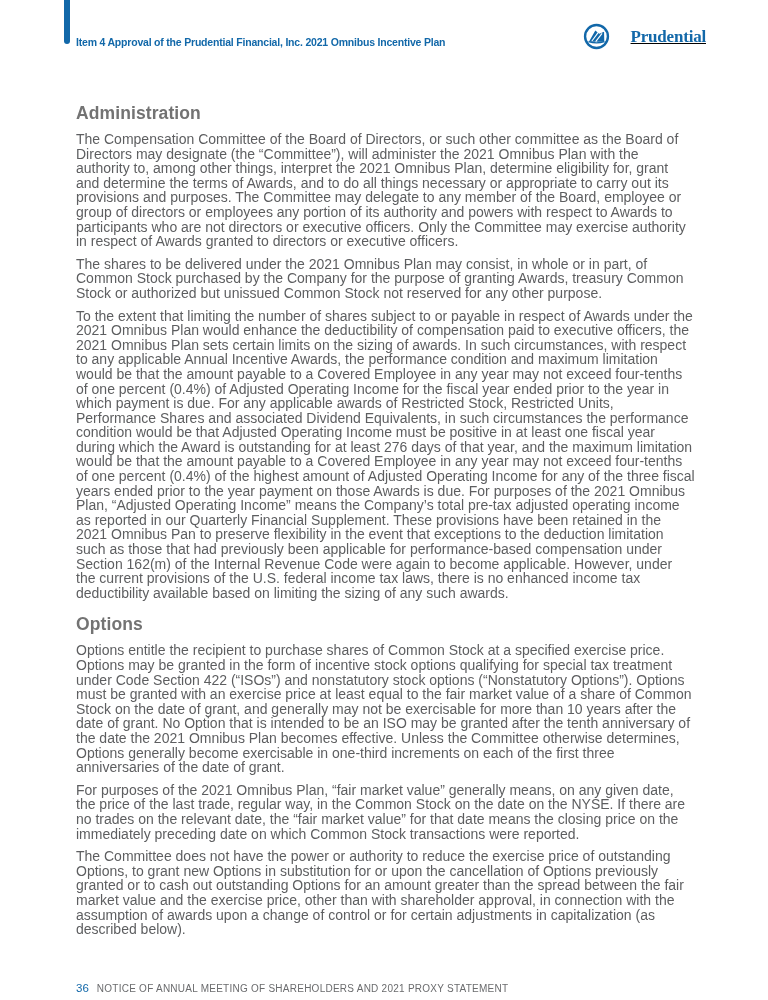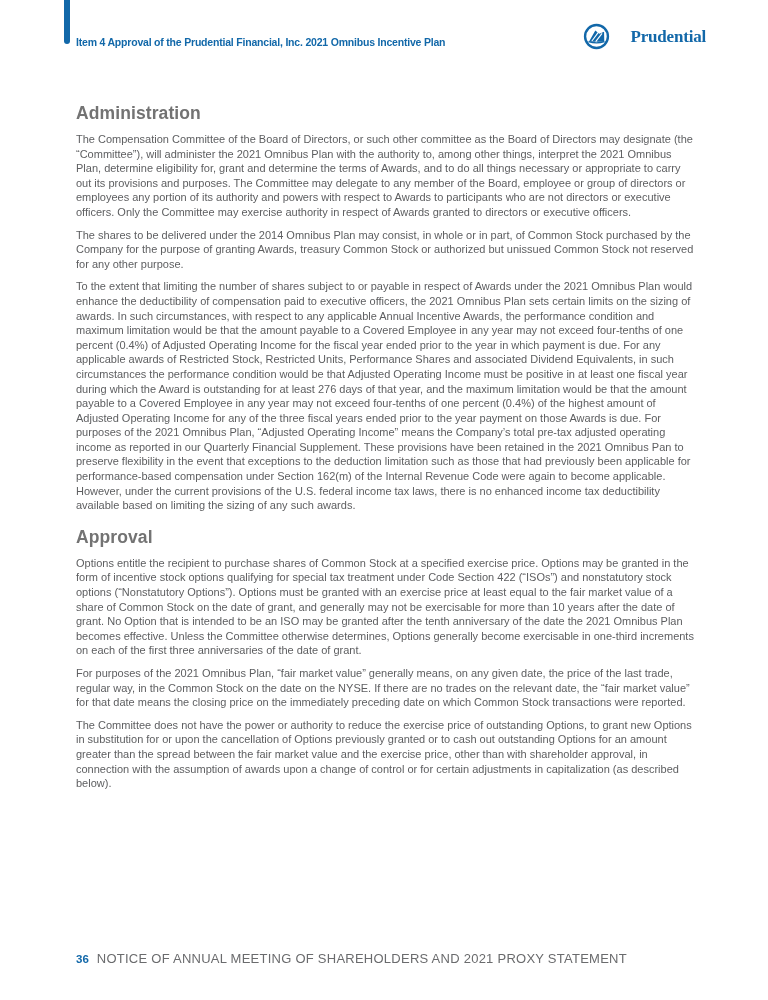--- a/index.html
+++ b/index.html
@@ -19,21 +19,21 @@
   }
   .header-title{
     position:absolute;left:76px;top:36px;
     font-size:10.5px;font-weight:bold;
     letter-spacing:-0.2px;
     color:#1268a9;
     white-space:nowrap;
   }
   .logo{
     position:absolute;top:23px;right:62px;
-    display:flex;align-items:center;gap:21px;
+    display:flex;align-items:center;gap:21px;text-decoration:underline;
   }
   .logo svg{display:block;}
   .brand{
     font-family:"Liberation Serif", serif;
     font-weight:bold;
     font-size:17px;
     color:#1268a9;
     letter-spacing:-0.2px;
   }
   
@@ -44,35 +44,35 @@
   .content h2{
     margin:14px 0 8px 0;
     font-size:17.5px;
     line-height:21px;
     color:#737373;
     letter-spacing:0.1px;
   }
   .content section:first-child h2{margin-top:0;}
   .content p{
     margin:0 0 8px 0;
-    font-size:11px;
+    font-size:14px;
     line-height:14.6px;
     color:#5d5e60;
     text-align:left;
   }
   
   .page-footer{
     position:absolute;left:76px;top:951px;
     display:flex;align-items:baseline;gap:8px;
   }
   .pageno{
-    font-size:11.5px;font-weight:bold;color:#1268a9;
+    font-size:11.5px;font-weight:normal;color:#1268a9;
   }
   .foottext{
-    font-size:13px;letter-spacing:0.25px;color:#6a6b6d;
+    font-size:10px;letter-spacing:0.25px;color:#6a6b6d;margin-top:32px;
   }
 </style>
 </head>
 <body>
 
 <div class="page">
 
   <header>
     <div class="accent-bar"></div>
     <div class="header-title">Item 4 Approval of the Prudential Financial, Inc. 2021 Omnibus Incentive Plan</div>
@@ -91,26 +91,26 @@
   </header>
 
   <main class="content">
 
     <section>
       <h2>Administration</h2>
       <p>The Compensation Committee of the Board of Directors, or such other committee as the Board of Directors may designate (the “Committee”), will administer the 2021 Omnibus Plan with the authority to, among other things, interpret the 2021 Omnibus Plan, determine eligibility for, grant and determine the terms of Awards, and to do all things necessary or appropriate to carry out its provisions and purposes. The Committee may delegate to any member of the Board, employee or group of directors or employees any portion of its authority and powers with respect to Awards to participants who are not directors or executive officers. Only the Committee may exercise authority in respect of Awards granted to directors or executive officers.</p>
     </section>
 
     <section>
-      <p>The shares to be delivered under the 2014 Omnibus Plan may consist, in whole or in part, of Common Stock purchased by the Company for the purpose of granting Awards, treasury Common Stock or authorized but unissued Common Stock not reserved for any other purpose.</p>
+      <p>The shares to be delivered under the 2021 Omnibus Plan may consist, in whole or in part, of Common Stock purchased by the Company for the purpose of granting Awards, treasury Common Stock or authorized but unissued Common Stock not reserved for any other purpose.</p>
       <p>To the extent that limiting the number of shares subject to or payable in respect of Awards under the 2021 Omnibus Plan would enhance the deductibility of compensation paid to executive officers, the 2021 Omnibus Plan sets certain limits on the sizing of awards. In such circumstances, with respect to any applicable Annual Incentive Awards, the performance condition and maximum limitation would be that the amount payable to a Covered Employee in any year may not exceed four-tenths of one percent (0.4%) of Adjusted Operating Income for the fiscal year ended prior to the year in which payment is due. For any applicable awards of Restricted Stock, Restricted Units, Performance Shares and associated Dividend Equivalents, in such circumstances the performance condition would be that Adjusted Operating Income must be positive in at least one fiscal year during which the Award is outstanding for at least 276 days of that year, and the maximum limitation would be that the amount payable to a Covered Employee in any year may not exceed four-tenths of one percent (0.4%) of the highest amount of Adjusted Operating Income for any of the three fiscal years ended prior to the year payment on those Awards is due. For purposes of the 2021 Omnibus Plan, “Adjusted Operating Income” means the Company’s total pre-tax adjusted operating income as reported in our Quarterly Financial Supplement. These provisions have been retained in the 2021 Omnibus Pan to preserve flexibility in the event that exceptions to the deduction limitation such as those that had previously been applicable for performance-based compensation under Section 162(m) of the Internal Revenue Code were again to become applicable. However, under the current provisions of the U.S. federal income tax laws, there is no enhanced income tax deductibility available based on limiting the sizing of any such awards.</p>
     </section>
 
     <section>
-      <h2>Approval</h2>
+      <h2>Options</h2>
       <p>Options entitle the recipient to purchase shares of Common Stock at a specified exercise price. Options may be granted in the form of incentive stock options qualifying for special tax treatment under Code Section 422 (“ISOs”) and nonstatutory stock options (“Nonstatutory Options”). Options must be granted with an exercise price at least equal to the fair market value of a share of Common Stock on the date of grant, and generally may not be exercisable for more than 10 years after the date of grant. No Option that is intended to be an ISO may be granted after the tenth anniversary of the date the 2021 Omnibus Plan becomes effective. Unless the Committee otherwise determines, Options generally become exercisable in one-third increments on each of the first three anniversaries of the date of grant.</p>
       <p>For purposes of the 2021 Omnibus Plan, “fair market value” generally means, on any given date, the price of the last trade, regular way, in the Common Stock on the date on the NYSE. If there are no trades on the relevant date, the “fair market value” for that date means the closing price on the immediately preceding date on which Common Stock transactions were reported.</p>
       <p>The Committee does not have the power or authority to reduce the exercise price of outstanding Options, to grant new Options in substitution for or upon the cancellation of Options previously granted or to cash out outstanding Options for an amount greater than the spread between the fair market value and the exercise price, other than with shareholder approval, in connection with the assumption of awards upon a change of control or for certain adjustments in capitalization (as described below).</p>
     </section>
 
   </main>
 
   <footer class="page-footer">
     <span class="pageno">36</span>
     <span class="foottext">NOTICE OF ANNUAL MEETING OF SHAREHOLDERS AND 2021 PROXY STATEMENT</span>

